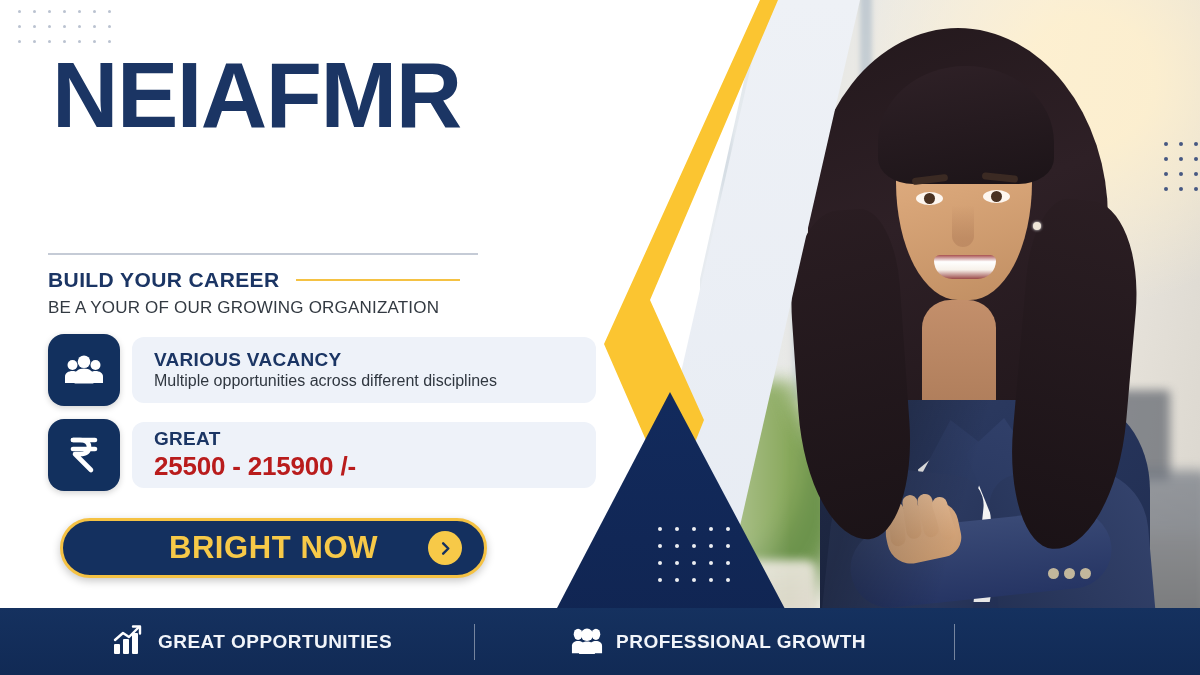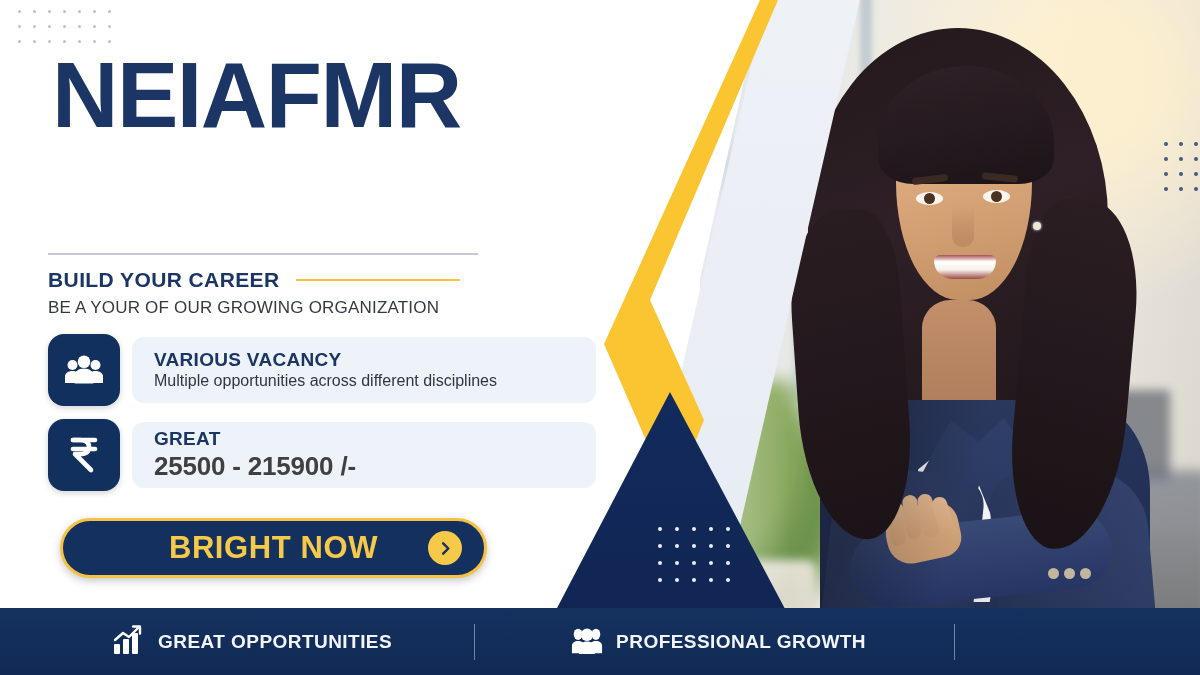--- a/index.html
+++ b/index.html
@@ -244,21 +244,21 @@
   }
   .card-body {
     margin-left:12px; flex:1; height:66px; border-radius:12px;
     background:#eef2f9; display:flex; flex-direction:column; justify-content:center;
     padding:0 0 0 22px;
   }
   .card-title {
     font-size:19px; font-weight:800; color:#1b3564; letter-spacing:.3px; line-height:1.15;
   }
   .card-sub { font-size:16px; color:#303740; line-height:1.25; }
-  .card-sub.big { font-size:26px; font-weight:800; color:#404040; letter-spacing:-.2px; }
+  .card-sub.big { font-size:26px; font-weight:800; color:#b91c1c; letter-spacing:-.2px; }
 
   .apply-btn {
     position:absolute; left:60px; top:518px; width:427px; height:60px;
     border-radius:32px; background:#14305f; border:3px solid #f5c243;
     display:flex; align-items:center; justify-content:center;
     box-shadow:0 3px 9px rgba(0,0,0,.22); cursor:pointer;
   }
   .apply-label {
     font-size:31px; font-weight:800; color:#f7c948; letter-spacing:.6px;
   }

